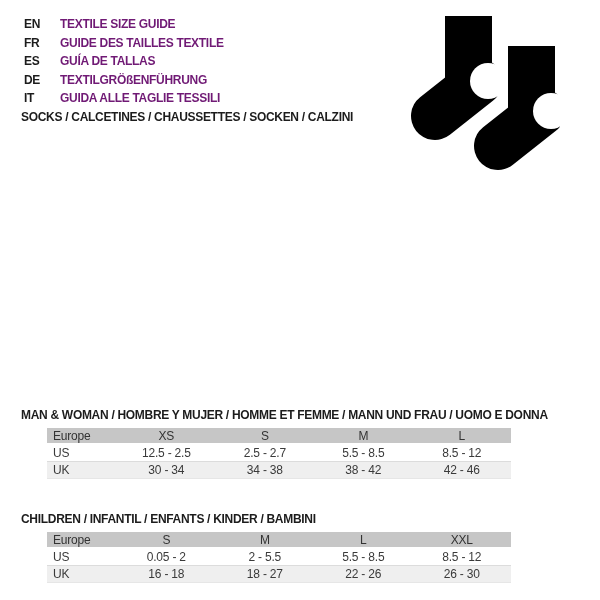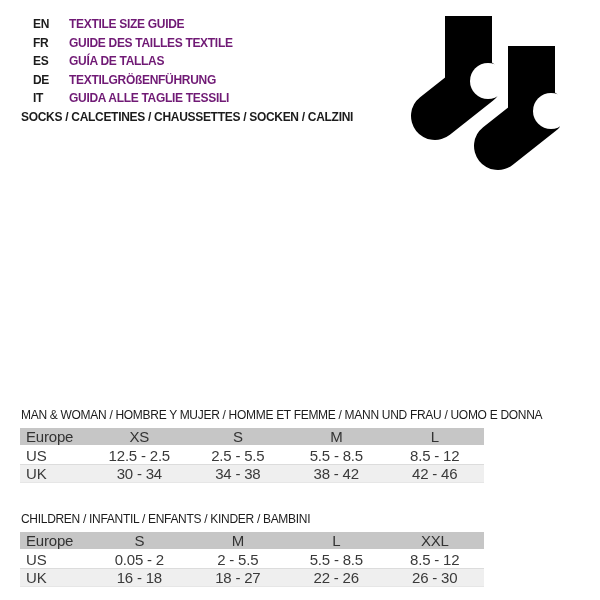--- a/index.html
+++ b/index.html
@@ -9,21 +9,21 @@
     position: relative;
     overflow: hidden;
     font-family: "Liberation Sans", sans-serif;
     color: #1c1c1c;
     -webkit-font-smoothing: antialiased;
   }
 
   
   .lang-block {
     position: absolute;
-    left: 33px; top: 15px;
+    left: 24px; top: 15px;
   }
   .lang-row {
     display: flex;
     height: 18.5px;
     align-items: center;
   }
   .lang-code {
     width: 36px;
     font-weight: 700;
     font-size: 12px;
@@ -58,34 +58,35 @@
   
   .size-table-block {
     position: absolute;
     left: 20px;
     width: 464px;
   }
   .size-table-block.man-woman { top: 408px; }
   .size-table-block.children  { top: 512px; }
 
   .table-title {
-    font-weight: 400;
+    font-weight: 700;
     font-size: 12px;
     letter-spacing: -0.3px;
     color: #1c1c1c;
     white-space: nowrap;
     margin: 0 16px 6px 1px;
   }
   table.size-table {
     width: 100%;
     border-collapse: collapse;
     table-layout: fixed;
-    font-size: 15px;
+    font-size: 12px;
     letter-spacing: -0.2px;
     color: #3a3a3a;
+    margin-left: 27px;
   }
   table.size-table col.c-label { width: 15.1%; }
   table.size-table th {
     background: #c6c6c6;
     font-weight: 400;
     color: #333333;
     height: 15px;
     padding: 0;
     text-align: center;
     border-bottom: 2px solid #ffffff;
@@ -166,21 +167,21 @@
         <th>XS</th>
         <th>S</th>
         <th>M</th>
         <th>L</th>
       </tr>
     </thead>
     <tbody>
       <tr class="row-us">
         <td class="rowlabel">US</td>
         <td>12.5 - 2.5</td>
-        <td>2.5 - 5.5</td>
+        <td>2.5 - 2.7</td>
         <td>5.5 - 8.5</td>
         <td>8.5 - 12</td>
       </tr>
       <tr class="row-uk">
         <td class="rowlabel">UK</td>
         <td>30 - 34</td>
         <td>34 - 38</td>
         <td>38 - 42</td>
         <td>42 - 46</td>
       </tr>

